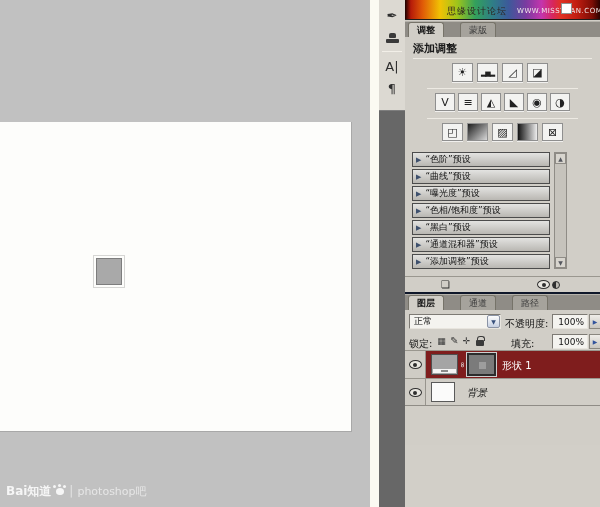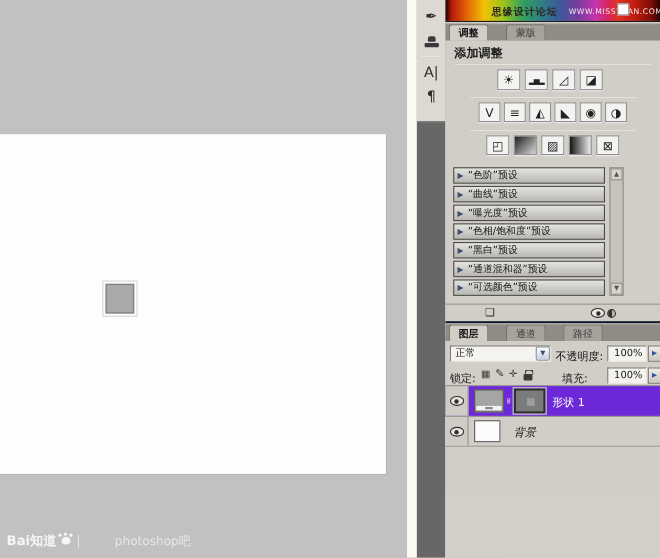--- a/index.html
+++ b/index.html
@@ -12,40 +12,40 @@
   #canvas { left:0; top:122px; width:352px; height:310px; background:#fdfdfb;
             border-right:1px solid #a8a8a8; border-bottom:1px solid #a8a8a8; }
   #shape-square { left:96px; top:136px; width:26px; height:27px; background:#a9a9a9;
                   border:1px solid #7d7d7d; outline:1px solid rgba(140,140,140,.35); outline-offset:2px; }
   #footer-mark { left:6px; top:482px; height:18px; display:flex; align-items:center; gap:4px;
                  color:rgba(255,255,255,.85); font-size:12px; font-weight:bold; }
   .paw { position:relative; width:8px; height:7px; background:rgba(255,255,255,.85); border-radius:50% 50% 45% 45%; margin:0 1px; }
   .paw::before { content:""; position:absolute; top:-3px; left:-3px; width:3px; height:3px; border-radius:50%;
                  background:rgba(255,255,255,.85); box-shadow:5px -1px 0 rgba(255,255,255,.85), 10px 0 0 rgba(255,255,255,.85); }
   #footer-sep { color:rgba(255,255,255,.55); font-weight:normal; }
-  #footer-community { color:rgba(255,255,255,.6); font-weight:normal; font-size:11px;margin-left:27px; }
+  #footer-community { color:rgba(255,255,255,.6); font-weight:normal; font-size:11px; }
 
   
   #gap-strip { left:370px; top:0; width:9px; height:507px; background:#fbfaf2; }
   #tool-column { left:379px; top:0; width:26px; height:507px; background:#676767; }
   #tool-top { left:0; top:0; width:26px; height:111px; background:#dcd9d2; border-bottom:1px solid #7e7e7e;
               display:flex; flex-direction:column; align-items:center; padding-top:4px; }
   .toolbtn { width:22px; height:22px; display:flex; align-items:center; justify-content:center;
              color:#2e2e2e; font-size:13px; }
   .tool-div { width:20px; height:1px; background:#a39f98; border-bottom:1px solid #f2efe8; margin:3px 0; }
   .stamp { position:relative; width:13px; height:4px; background:#3a3a3a; border-radius:1px; margin-top:7px; }
   .stamp::before { content:""; position:absolute; left:3px; top:-6px; width:7px; height:5px; background:#3a3a3a; border-radius:2px 2px 1px 1px; }
 
   
   #panels { left:405px; top:0; width:195px; height:507px; background:#d1cec7; }
 
   
   #spectrum { left:0; top:0; width:195px; height:20px; border-bottom:1px solid #1c1c1c;
     background:linear-gradient(90deg,#180000 0%,#b61b09 3%,#e05a07 9%,#f1c204 18%,#9cc41c 27%,#33a05c 36%,#2f7d87 45%,#3c5a9a 53%,#7a3ba0 62%,#c435ad 70%,#d8265a 76%,#e03224 80%,#c11d10 88%,#7c0d05 96%,#2a0200 100%); }
-  #site-name { left:42px; top:5px; font-size:9px; font-weight:bold; color:#2d2320; letter-spacing:1px; }
+  #site-name { left:42px; top:5px; font-size:9px; font-weight:normal; color:#2d2320; letter-spacing:1px; }
   #site-url { left:112px; top:7px; font-size:7px; color:#efe9e9; letter-spacing:.5px; }
   #white-swatch { left:156px; top:3px; width:11px; height:11px; background:#fff; border:1px solid #909090; }
 
   
   .tabrow { left:0; width:195px; height:16px; background:#8f8c86; display:flex; align-items:flex-end; padding-left:3px; gap:16px; border-top:1px solid #b5b2ab; }
   .tab { height:15px; padding:0 8px; font-size:9px; color:#3c3c3c; background:#a6a39c; border:1px solid #767369; border-bottom:none;
          border-radius:3px 3px 0 0; display:flex; align-items:center; }
   .tab.active { background:#d1cec7; color:#161616; font-weight:bold; }
   #adj-tabs { top:21px; }
   #layers-tabs { top:294px; }
@@ -111,21 +111,21 @@
   .padlock { position:relative; width:8px; height:6px; background:#3a3a3a; border-radius:1px; margin-top:4px; }
   .padlock::before { content:""; position:absolute; top:-4px; left:1px; width:6px; height:4px;
                      border:1.5px solid #3a3a3a; border-bottom:none; border-radius:3px 3px 0 0; }
   #fill-label { left:106px; top:27px; }
   #fill-field { left:147px; top:24px; width:36px; height:15px; display:flex; align-items:center; justify-content:flex-end; padding-right:3px; }
   #fill-btn { left:184px; top:24px; }
 
   
   #layer-list { left:0; top:40px; width:195px; border-top:1px solid #9a978f; border-bottom:1px solid #8f8c86; }
   .lrow { position:relative; width:195px; display:flex; }
-  #layer-row-shape { height:28px; background:#6d28d9; border-bottom:1px solid #9a978f; }
+  #layer-row-shape { height:28px; background:#7f1d1d; border-bottom:1px solid #9a978f; }
   #layer-row-bg { height:26px; background:#d1cec7; }
   .eyecol { width:21px; height:100%; background:#cfccc5; border-right:1px solid #97948d;
             display:flex; align-items:center; justify-content:center; flex:0 0 21px; }
   #fill-thumb { position:absolute; left:26px; top:3px; width:27px; height:21px; background:#a5a5a5; border:1px solid #4f4f4f; }
   #fill-thumb .slider { position:absolute; left:1px; right:1px; bottom:1px; height:4px; background:#f4f4f4; }
   #fill-thumb .slider i { display:block; width:7px; height:2px; margin:1px auto 0; background:#8a8a8a; }
   #mask-link { position:absolute; left:54px; top:9px; font-size:8px; color:#e8e8e8; transform:rotate(90deg); }
   #mask-thumb { position:absolute; left:62px; top:2px; width:29px; height:23px; background:#7b7b7b;
                 border:2px solid #2c2c2c; outline:1px solid #cfcfcf; }
   #mask-thumb i { position:absolute; left:10px; top:7px; width:7px; height:7px; background:#9d9d9d; }
@@ -258,21 +258,21 @@
       <div class="preset-row">
         <span class="tri">▶</span>
         <span class="plabel">“黑白”预设</span>
       </div>
       <div class="preset-row">
         <span class="tri">▶</span>
         <span class="plabel">“通道混和器”预设</span>
       </div>
       <div class="preset-row">
         <span class="tri">▶</span>
-        <span class="plabel">“可选颜色”预设</span>
+        <span class="plabel">“添加调整”预设</span>
       </div>
       <div id="preset-scroll">
         <div class="scrollbtn" id="scroll-up">▲</div>
         <div class="scrollbtn" id="scroll-down">▼</div>
       </div>
     </div>
 
     <div class="abs" id="adj-footer">
       <div class="abs" id="panel-list-btn">❏</div>
       <div class="abs" id="adj-vis-btn">

